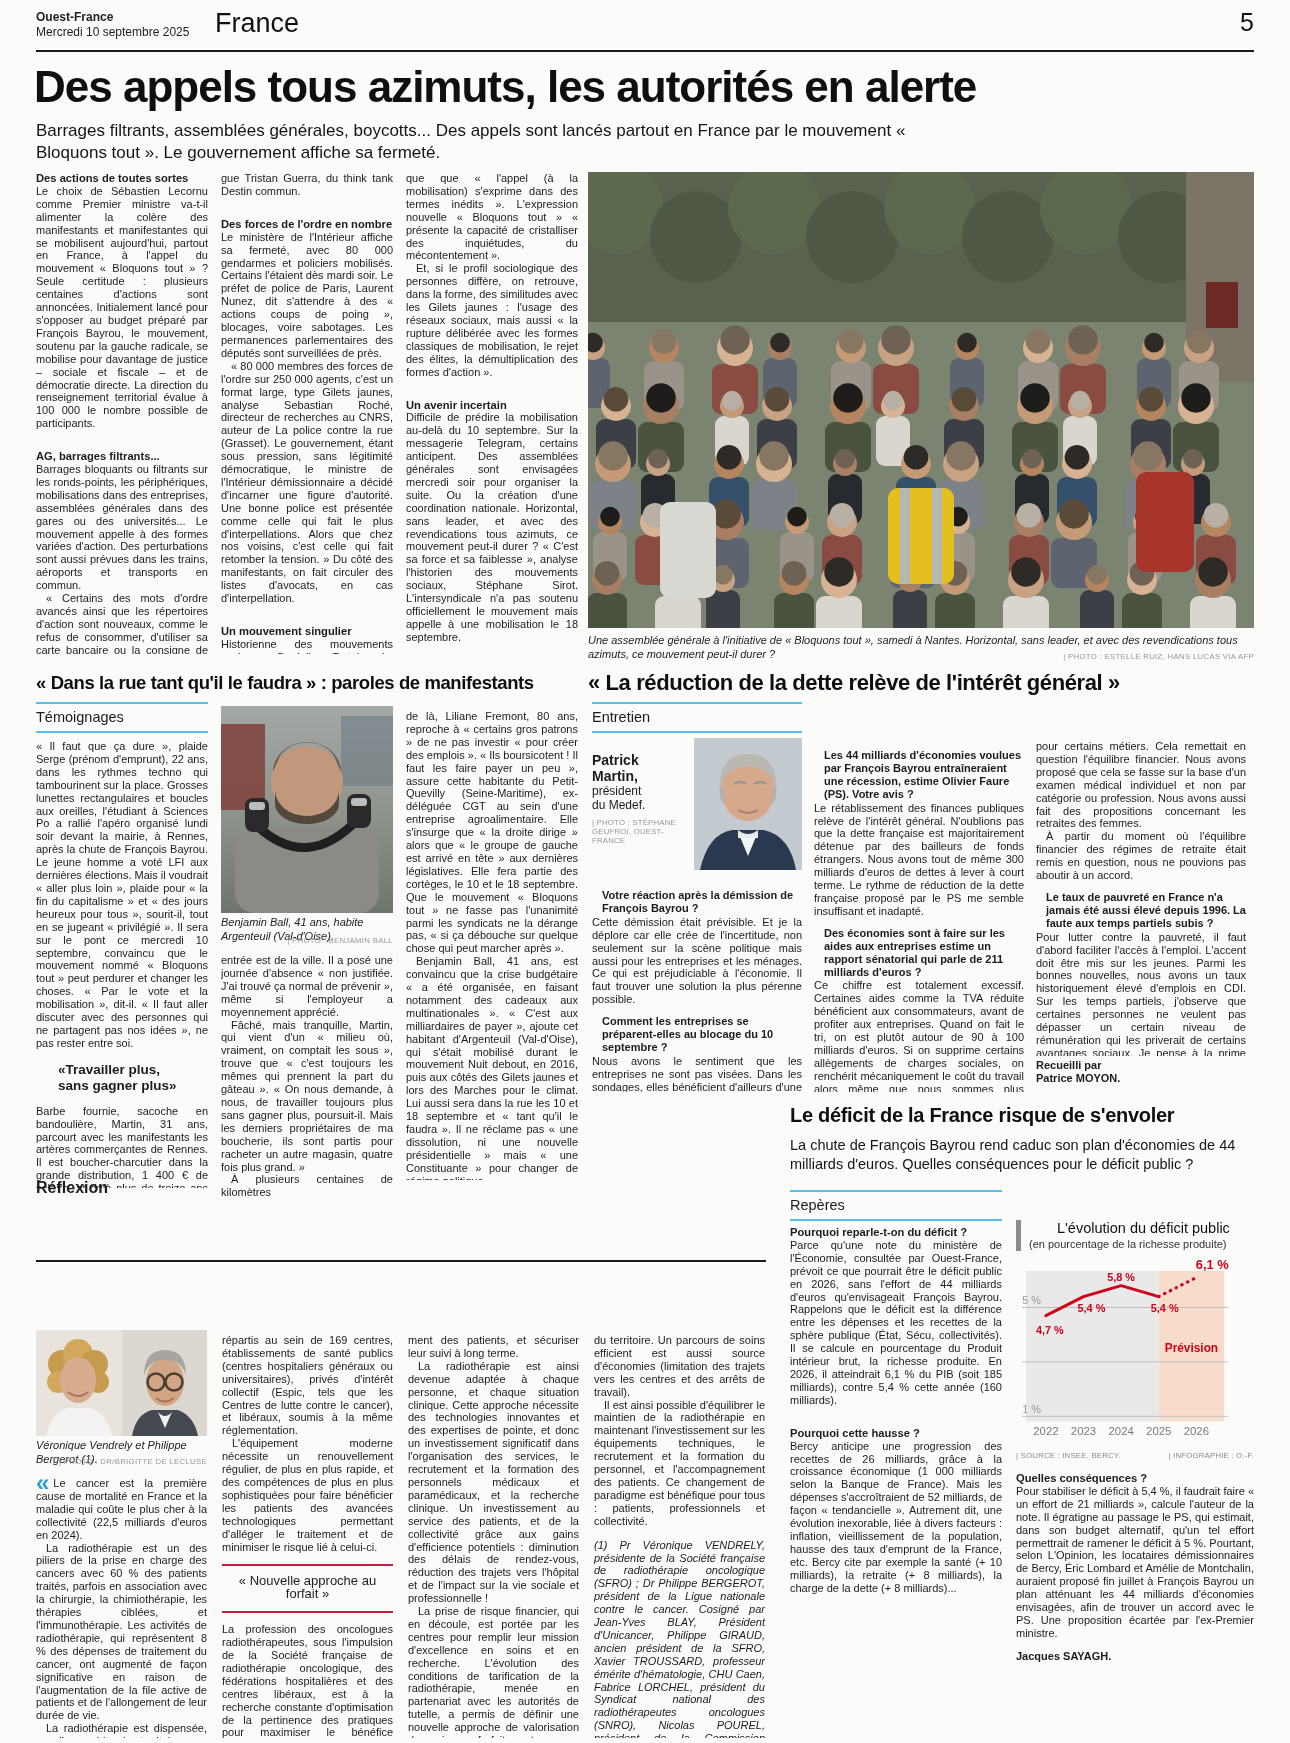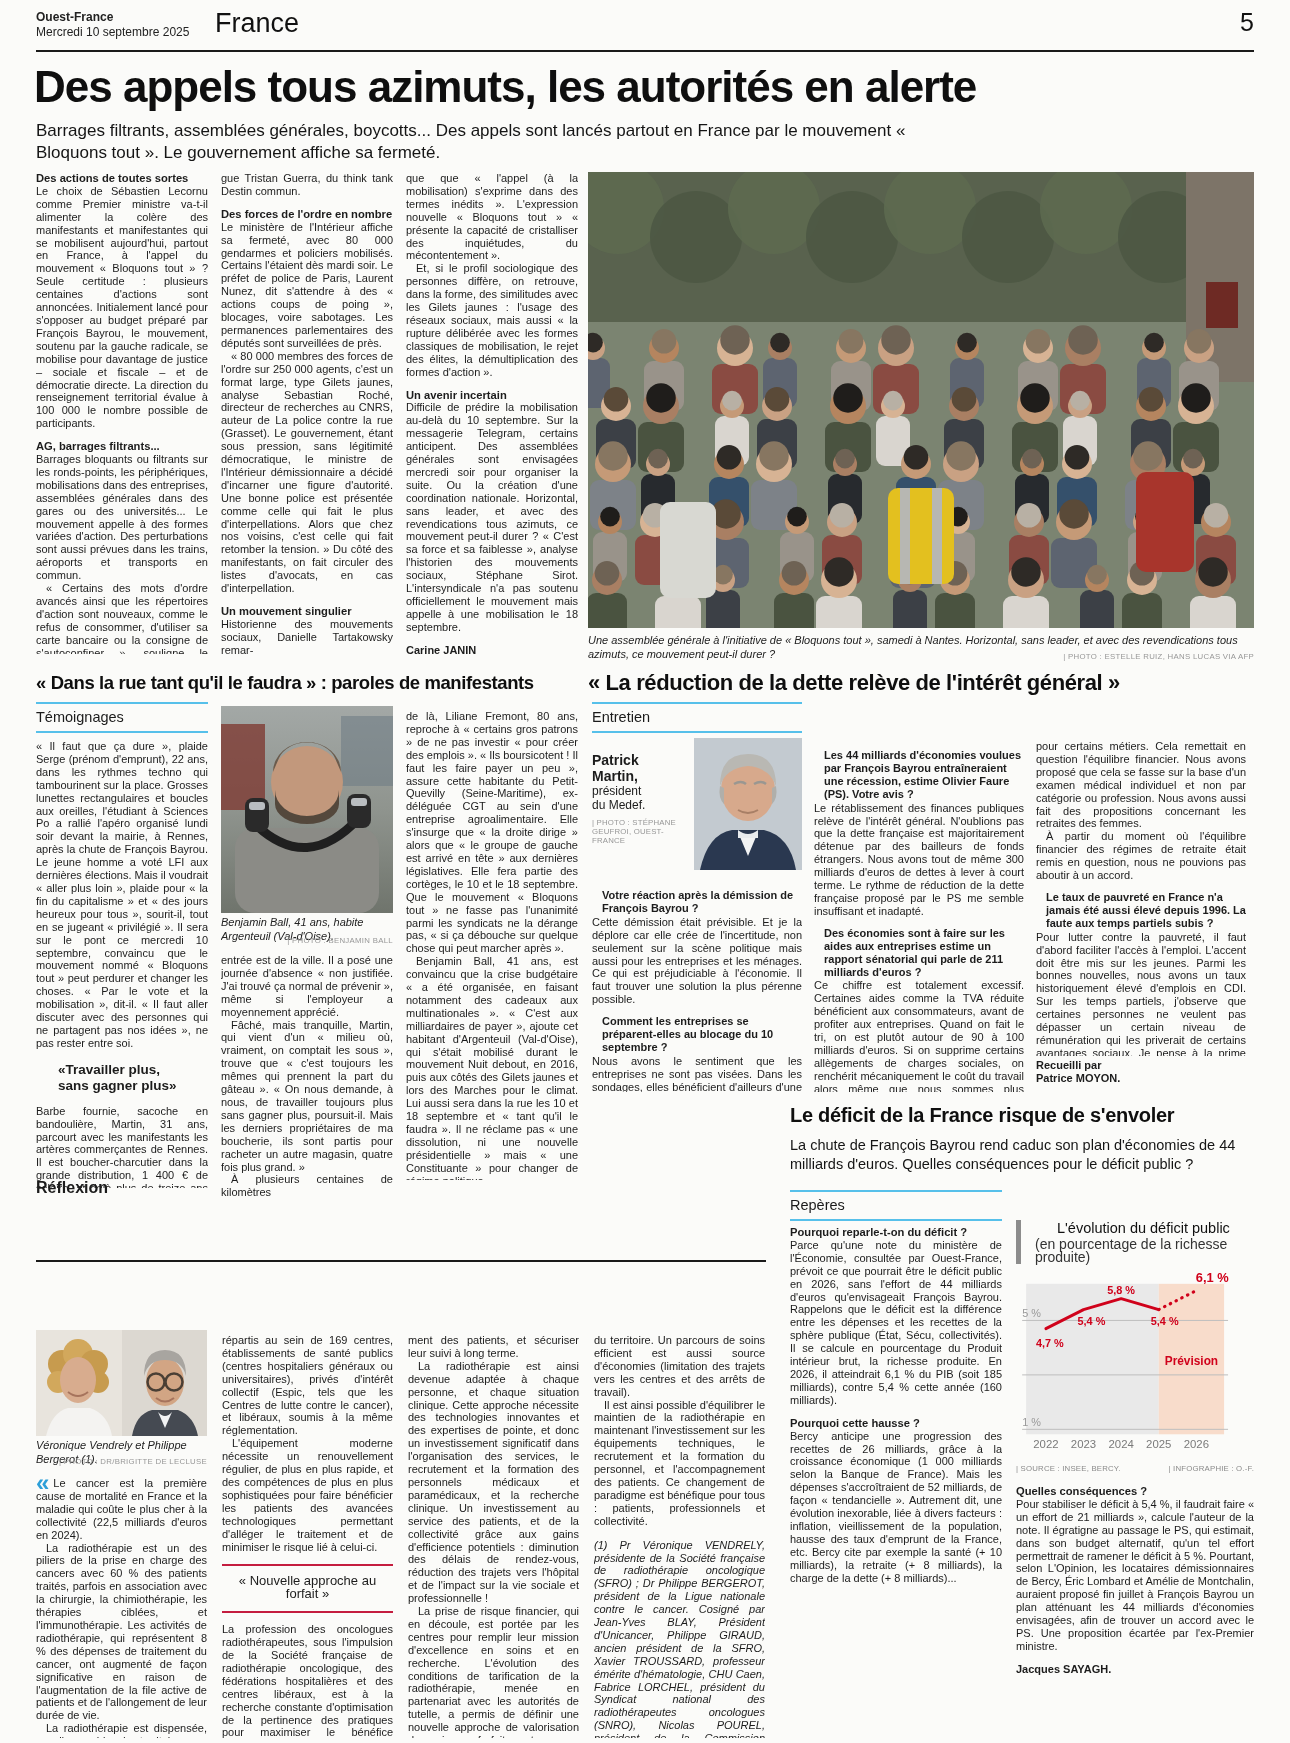--- a/index.html
+++ b/index.html
@@ -32,21 +32,21 @@
   .kicker{border-top:2px solid var(--accent-blue);border-bottom:2px solid var(--accent-blue);
           font-size:14.5px;padding:5px 0 6px;color:#1b1b1b;}
   .kicker-dark{font-size:16px;font-weight:700;}
 
   .body-text{font-size:11px;line-height:12.9px;text-align:justify;color:var(--ink);
              overflow-wrap:break-word;hyphens:auto;}
   .col{overflow:hidden;}
   .blk{margin:0;padding:0;}
   .blk-p{text-indent:10px;}
   .col .blk-p:first-child,.blk-h + .blk-p,.blk-q + .blk-p,.blk-quote + .blk-p,.blk-redquote + .blk-p{text-indent:0;}
-  .blk-h{font-weight:700;margin-top:10px;text-align:left;font-size:11.2px;}
+  .blk-h{font-weight:700;margin-top:20px;text-align:left;font-size:11.2px;}
   .col .blk-h:first-child{margin-top:0;}
   .blk-q{font-weight:700;margin:9px 0 1px 10px;text-align:left;}
   .blk-quote{font-weight:700;font-size:13.5px;line-height:16.5px;margin:12px 0 10px 22px;text-align:left;white-space:pre-line;}
   .blk-redquote{text-align:center;font-size:13px;padding:9px 2px 10px;margin:11px 0 10px;
                 border-top:2px solid var(--accent-red);border-bottom:2px solid var(--accent-red);}
   .blk-sig{font-weight:700;text-align:left;text-indent:0;}
   .blk-p + .blk-sig{margin-top:10px;}
   .blk-it{font-style:italic;margin-top:11px;}
   .qmark{color:#2d9fd8;font-size:24px;font-weight:700;line-height:0;margin-right:4px;vertical-align:-4px;}
 
@@ -59,21 +59,21 @@
   .iv-info{display:flex;gap:6px;}
   .iv-meta{width:96px;padding-top:14px;}
   .iv-name{font-weight:700;font-size:14px;line-height:16px;}
   .iv-role{font-size:12px;line-height:14px;}
   .iv-credit{margin-top:6px;}
 
   .sig-overlay{background:var(--paper);padding-top:3px;}
 
   .chart-head{border-left:5px solid #8c8c8c;padding-left:8px;}
   .chart-title{font-size:14.5px;color:#111;margin-left:28px;}
-  .chart-sub{font-size:14px;line-height:13px;color:#333;margin-top:2px;margin-left:6px;}
+  .chart-sub{font-size:11px;line-height:13px;color:#333;margin-top:2px;}
   .chart-plot{margin-top:2px;}
   .chart-src{display:flex;justify-content:space-between;font-size:7.8px;color:#8a8a8a;letter-spacing:.2px;margin-top:-2px;}
   .chart-wrap{margin-bottom:12px;}
 </style>
 </head>
 <body>
 
 <div class="page">
 
   <div class="abs masthead" style="left:36px;top:10px;width:190px;">

